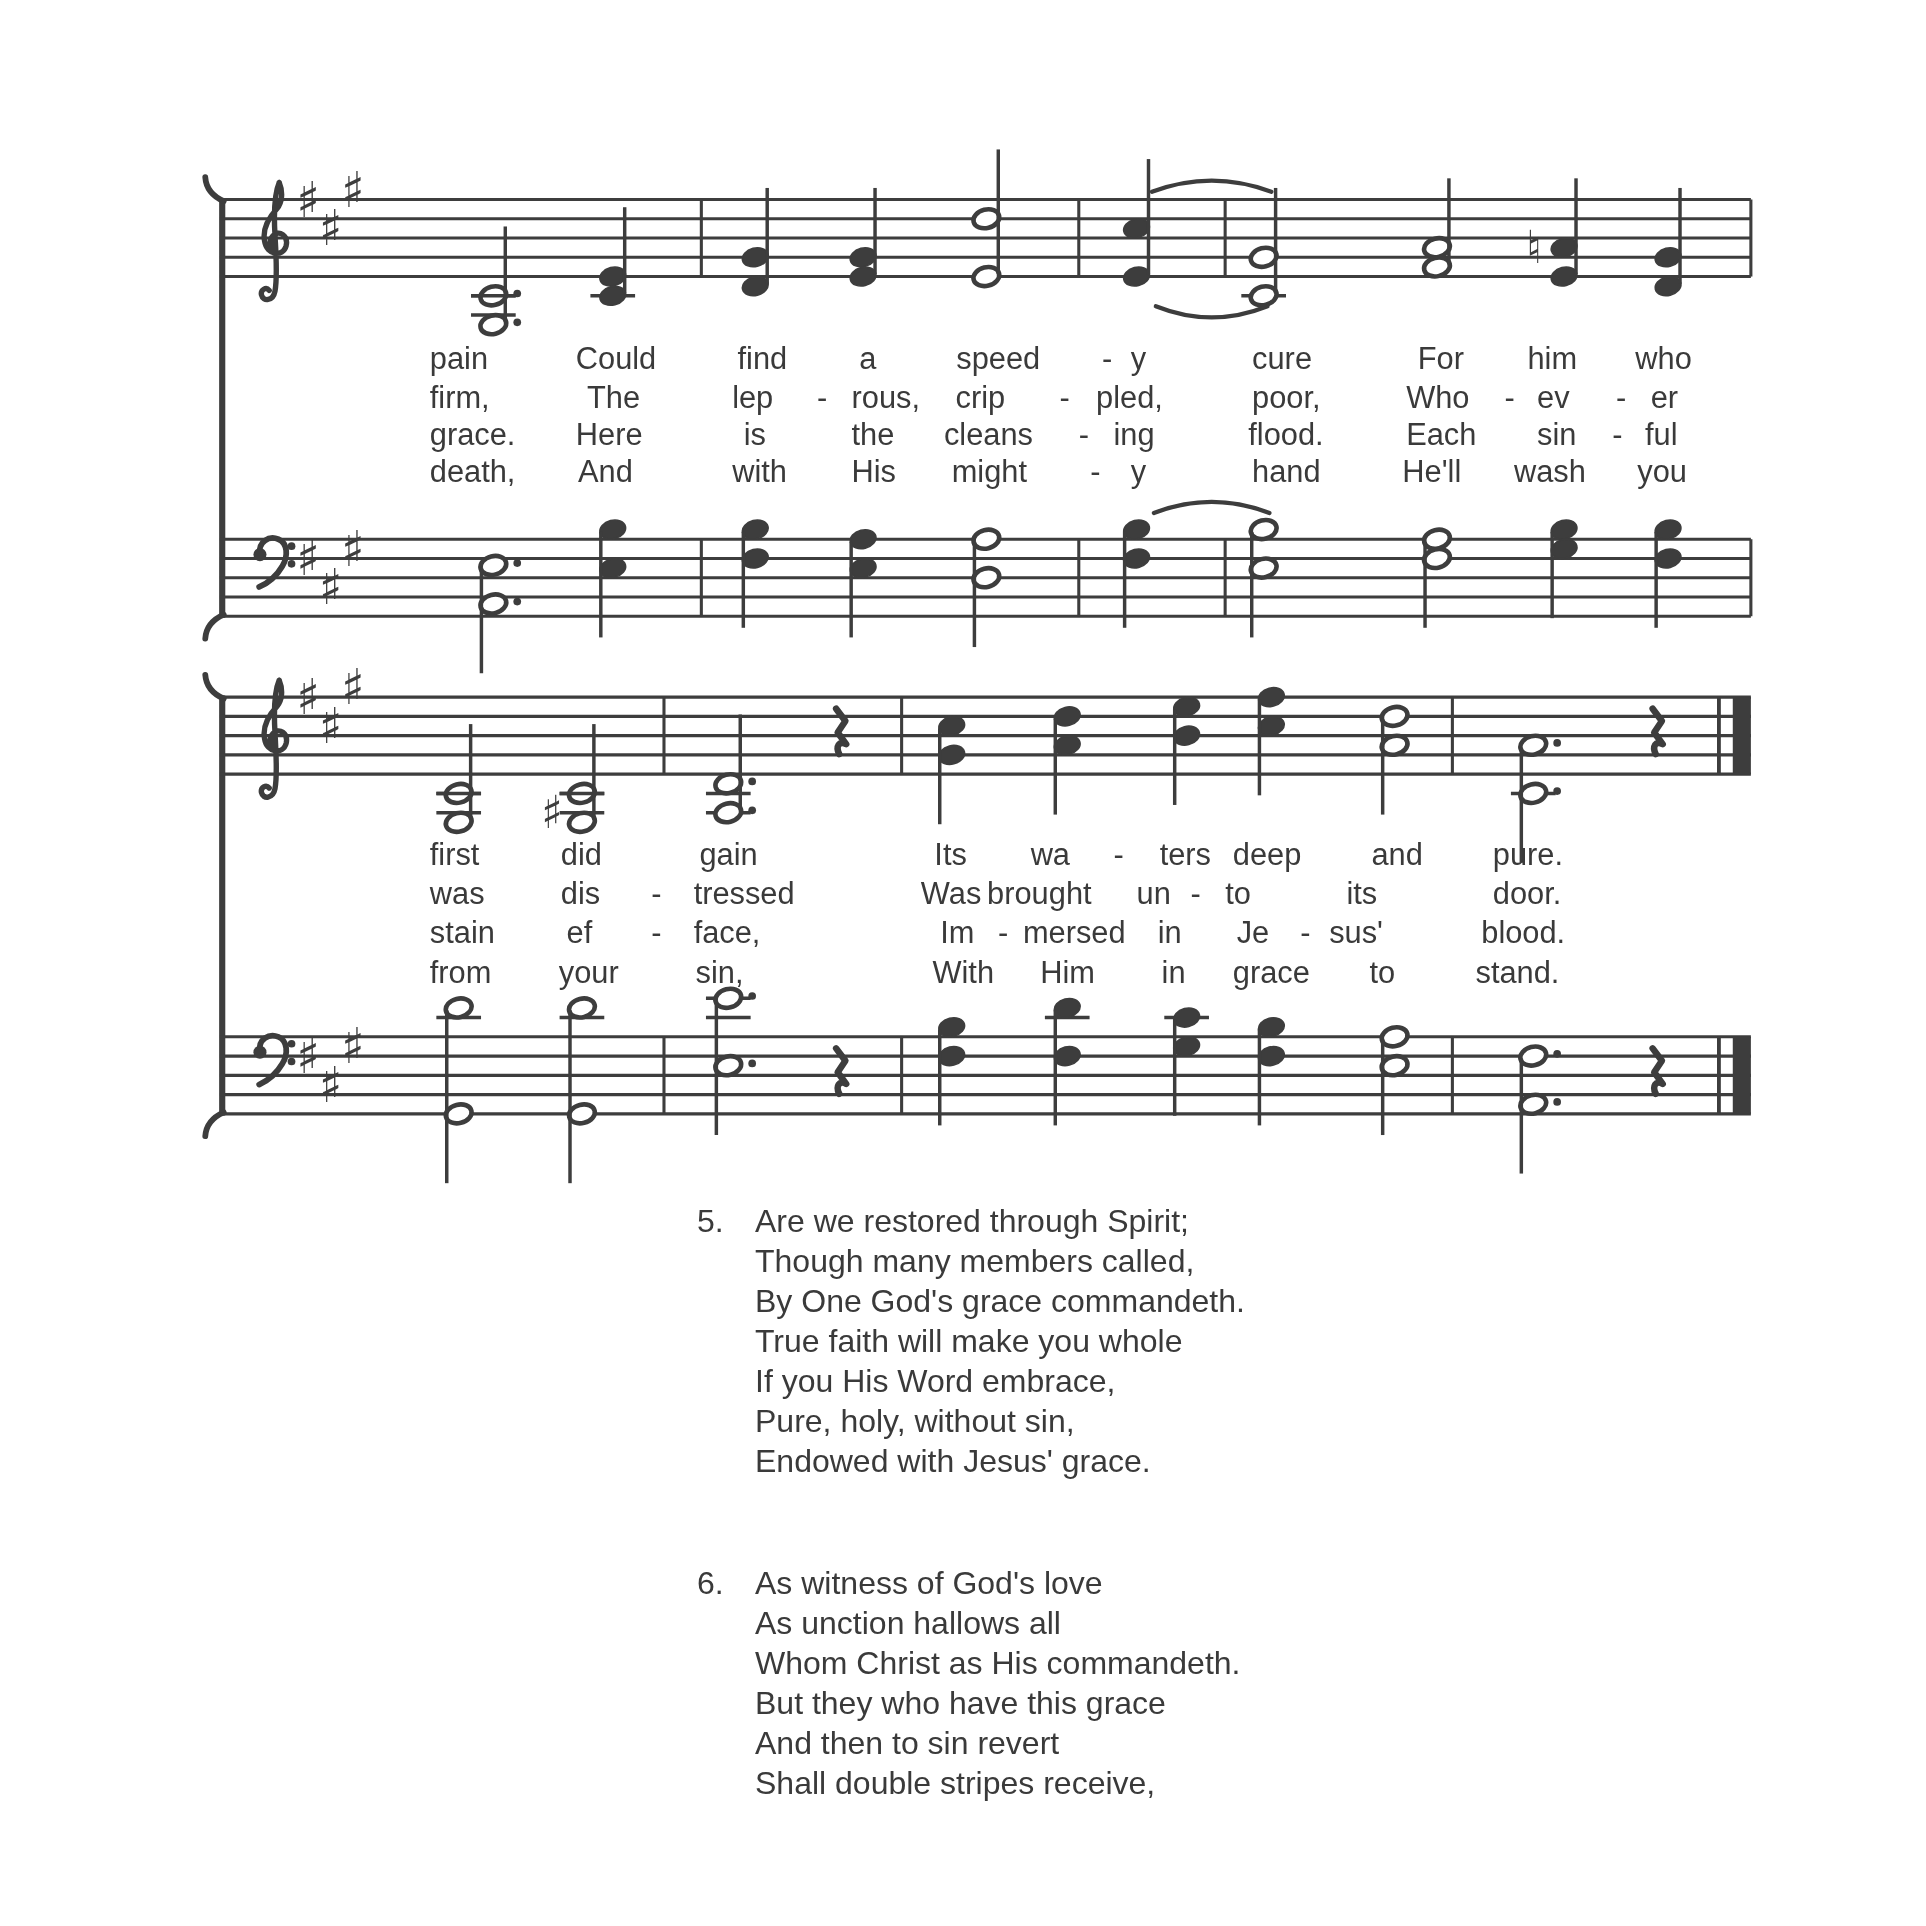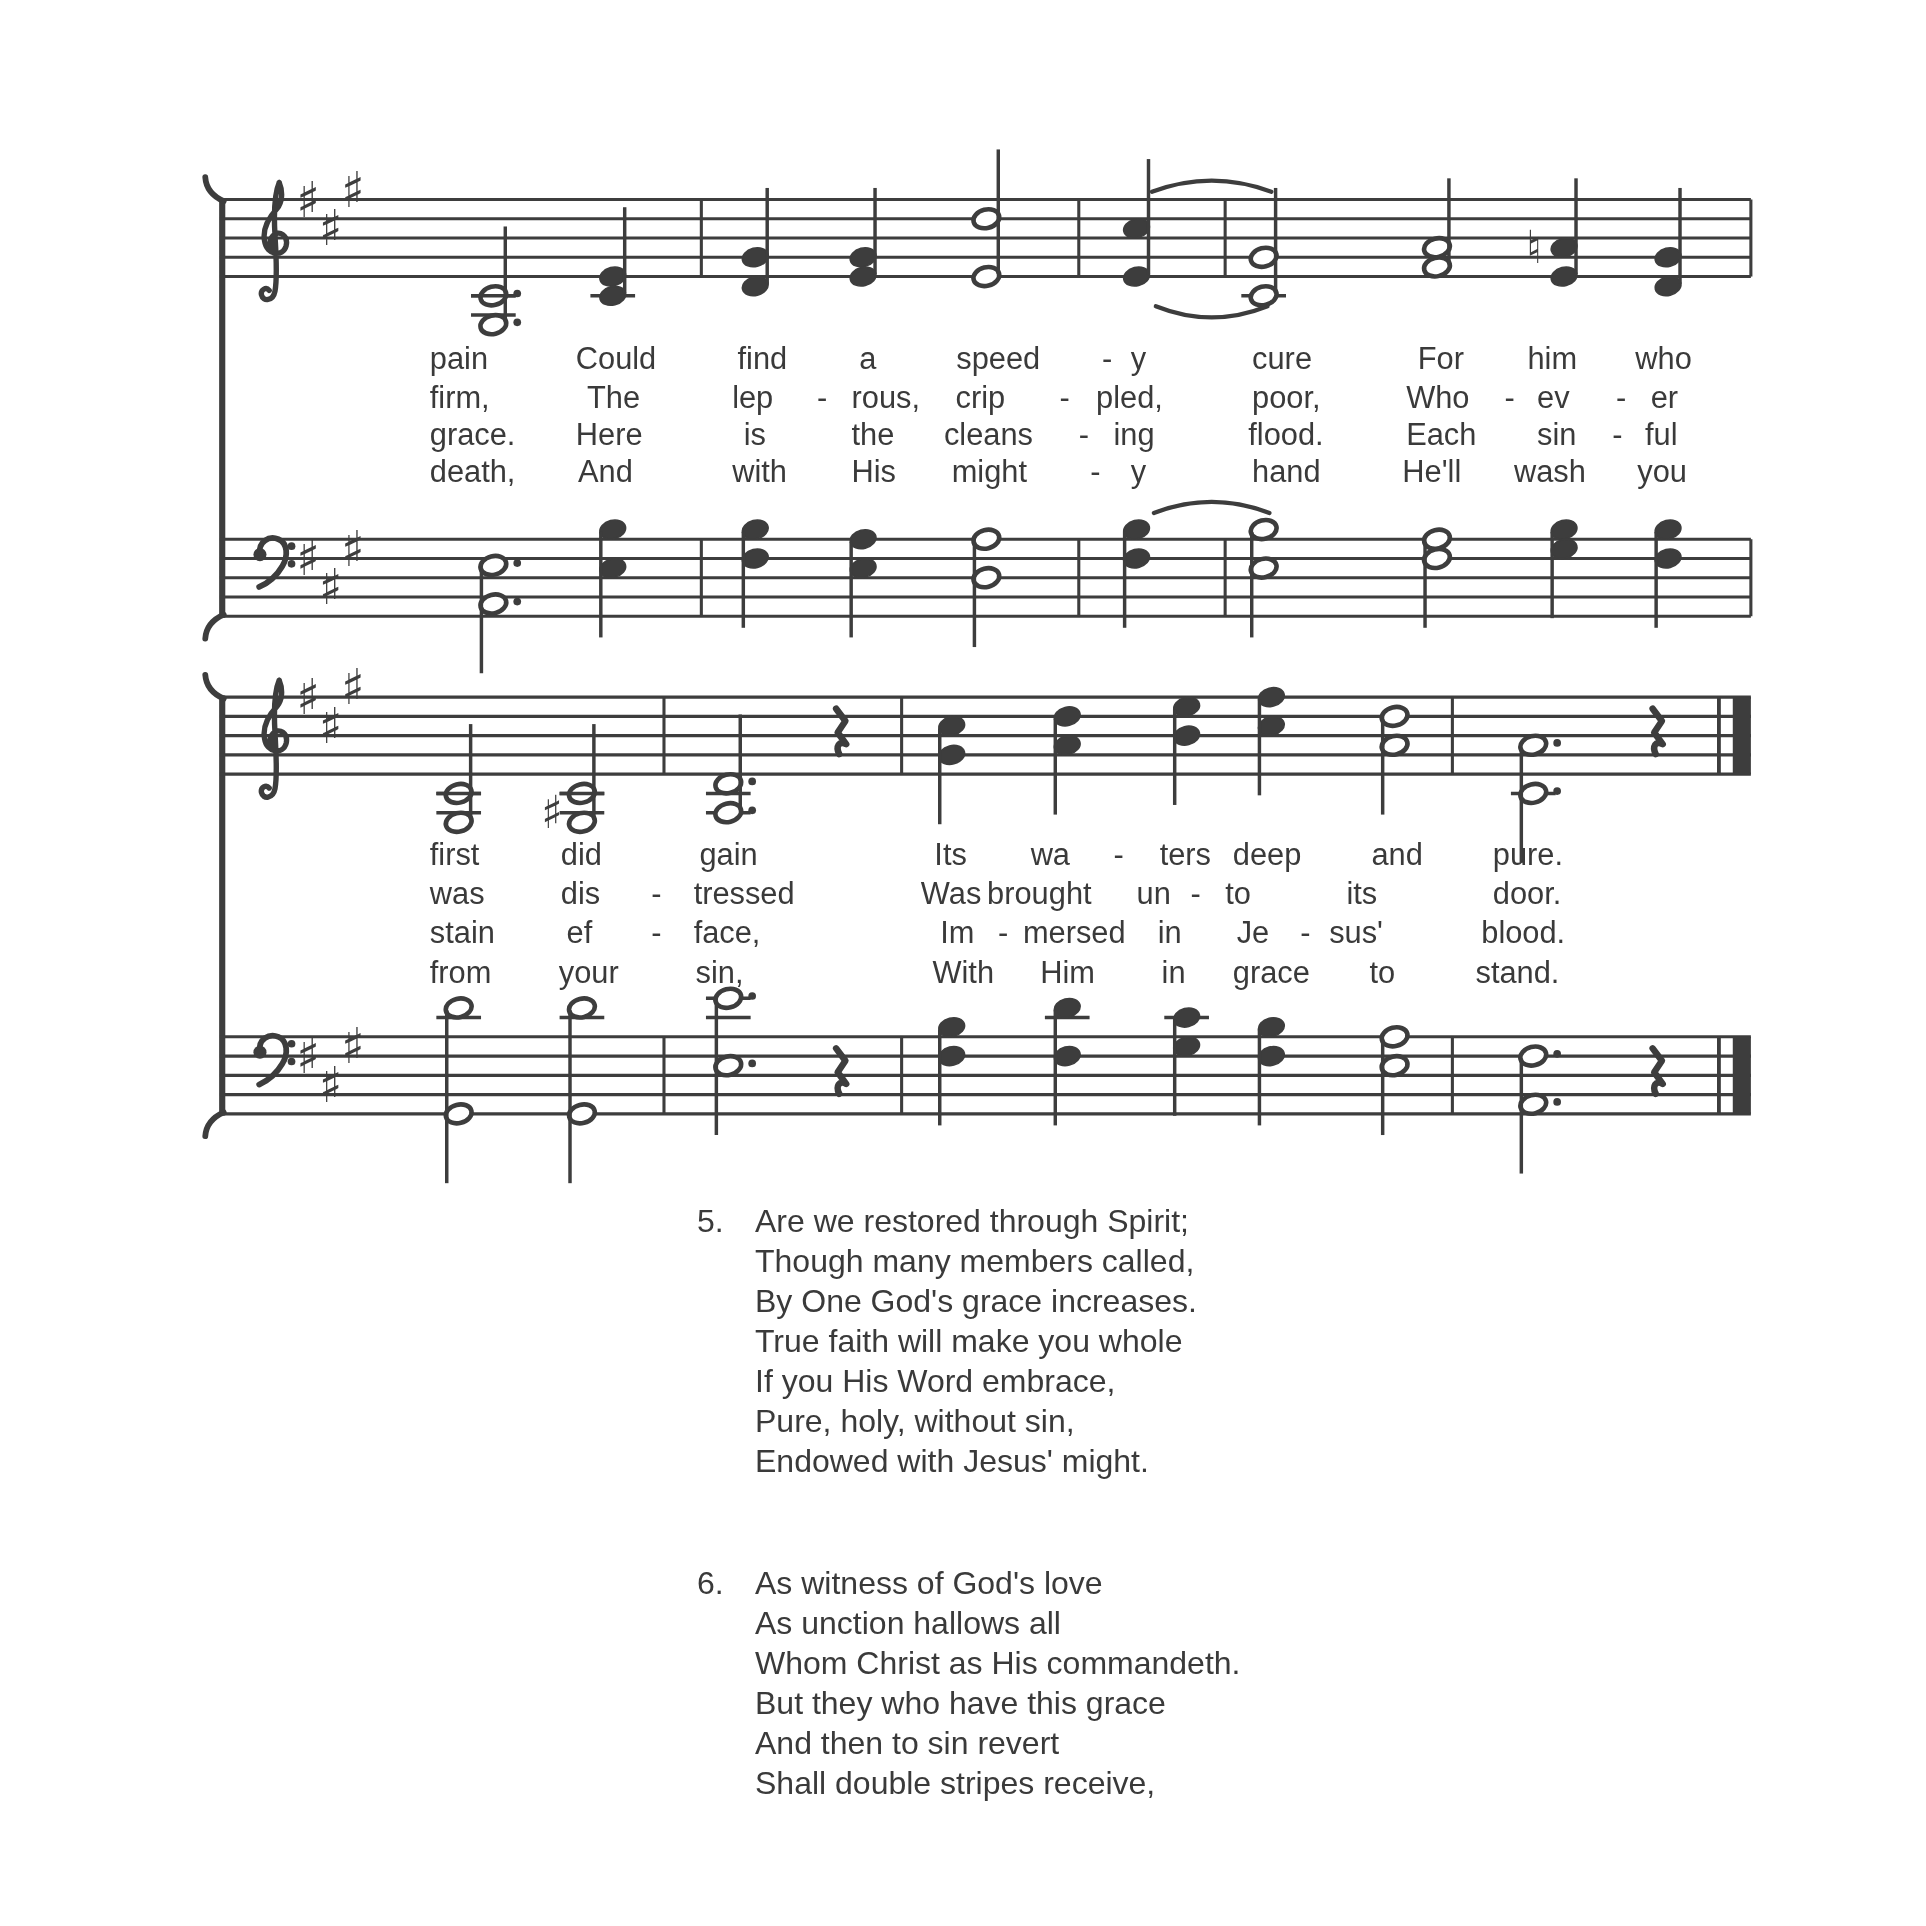--- a/index.html
+++ b/index.html
@@ -425,25 +425,25 @@
           <text x="3830" y="2551" class="lyric-text">stand.</text>
         </g>
       </g>
     </svg>
   <div id="verses-root">
       <div class="verse" style="top: 1201px;">
         <div class="vnum">5.</div>
         <div>
           <div class="vline">Are we restored through Spirit;</div>
           <div class="vline">Though many members called,</div>
-          <div class="vline">By One God's grace increases.</div>
+          <div class="vline">By One God's grace commandeth.</div>
           <div class="vline">True faith will make you whole</div>
           <div class="vline">If you His Word embrace,</div>
           <div class="vline">Pure, holy, without sin,</div>
-          <div class="vline">Endowed with Jesus' might.</div>
+          <div class="vline">Endowed with Jesus' grace.</div>
         </div>
       </div>
       <div class="verse" style="top: 1563px;">
         <div class="vnum">6.</div>
         <div>
           <div class="vline">As witness of God's love</div>
           <div class="vline">As unction hallows all</div>
           <div class="vline">Whom Christ as His commandeth.</div>
           <div class="vline">But they who have this grace</div>
           <div class="vline">And then to sin revert</div>

